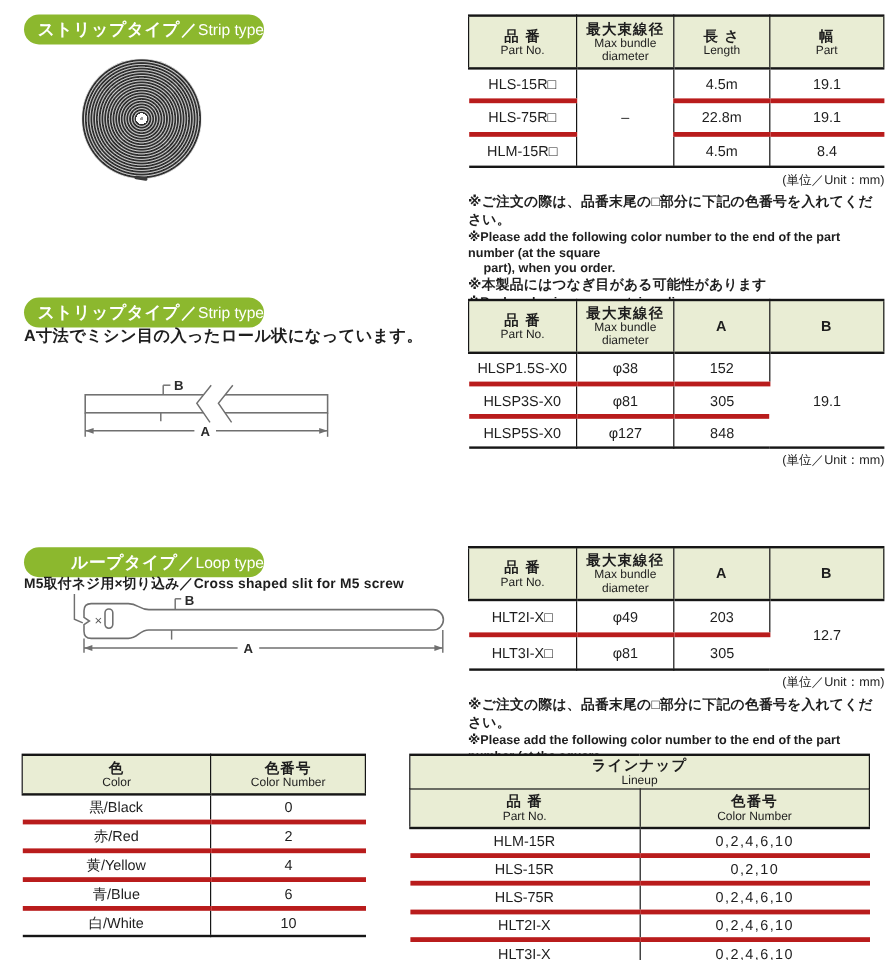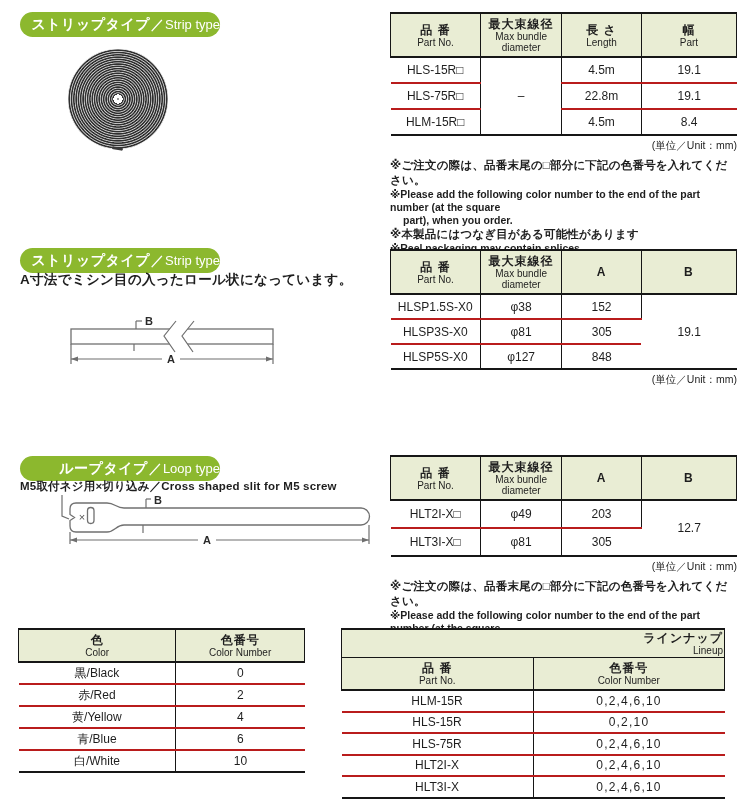--- a/index.html
+++ b/index.html
@@ -39,21 +39,21 @@
   svg .arrow{fill:#6f6f6f;stroke:none;}
   svg text{font-family:"Liberation Sans","DejaVu Sans",sans-serif;font-weight:bold;font-size:11px;fill:#2a2a2a;}
   svg text.x-mark{font-weight:normal;font-size:11px;fill:#555;}
 
   
   .rcol{position:absolute;left:390px;width:347px;}
   #sec1-right{top:12px;} #sec2-right{top:249px;} #sec3-right{top:455px;}
   table.spec{width:100%;border-collapse:collapse;border-top:2px solid #161616;border-bottom:2px solid #161616;}
   table.spec th{background:#e9edd4;border:1px solid #161616;border-top:none;border-bottom:2px solid #161616;
                 font-weight:normal;padding:3px 1px;text-align:center;vertical-align:middle;}
-  table.spec td{border-right:1px solid #161616;border-top:2px solid #b91c1c;text-align:center;
+  table.spec td{border-right:1px solid #161616;border-top:4px solid #b91c1c;text-align:center;
                 vertical-align:middle;font-size:12px;padding:0 2px;}
   table.spec td:last-child{border-right:none;}
   table.spec tbody tr:first-child td{border-top:none;}
   .h-jp{display:block;font-size:12px;font-weight:bold;line-height:14px;letter-spacing:1px;}
   .h-en{display:block;font-size:10px;line-height:11px;letter-spacing:0;}
   .t1 td{height:24px;} .t2 td{height:23px;} .t3 td{height:26px;}
   .unit{ text-align:right;font-size:10.5px;margin-top:3px;color:#1e1e1e;}
   .notes{margin-top:5px;}
   .note-jp{font-size:11.5px;font-weight:600;line-height:15px;letter-spacing:.2px;}
   .note-en{font-size:10.5px;font-weight:bold;line-height:13px;}
@@ -329,21 +329,21 @@
   </div>
 
   <div id="lineup-wrap">
     <table class="spec tlineup">
       <colgroup>
           <col style="width:50%">
           <col style="width:50%">
         </colgroup>
       <thead>
         <tr>
-          <th class="title" colspan="2" style="border-bottom-width:1px;text-align:right;">
+          <th class="title" colspan="2" style="border-bottom-width:1px;">
               <span class="h-jp">ラインナップ</span>
               <span class="h-en">Lineup</span>
             </th>
         </tr>
         <tr>
           <th>
               <span class="h-jp">品 番</span>
               <span class="h-en">Part No.</span>
             </th>
           <th>

